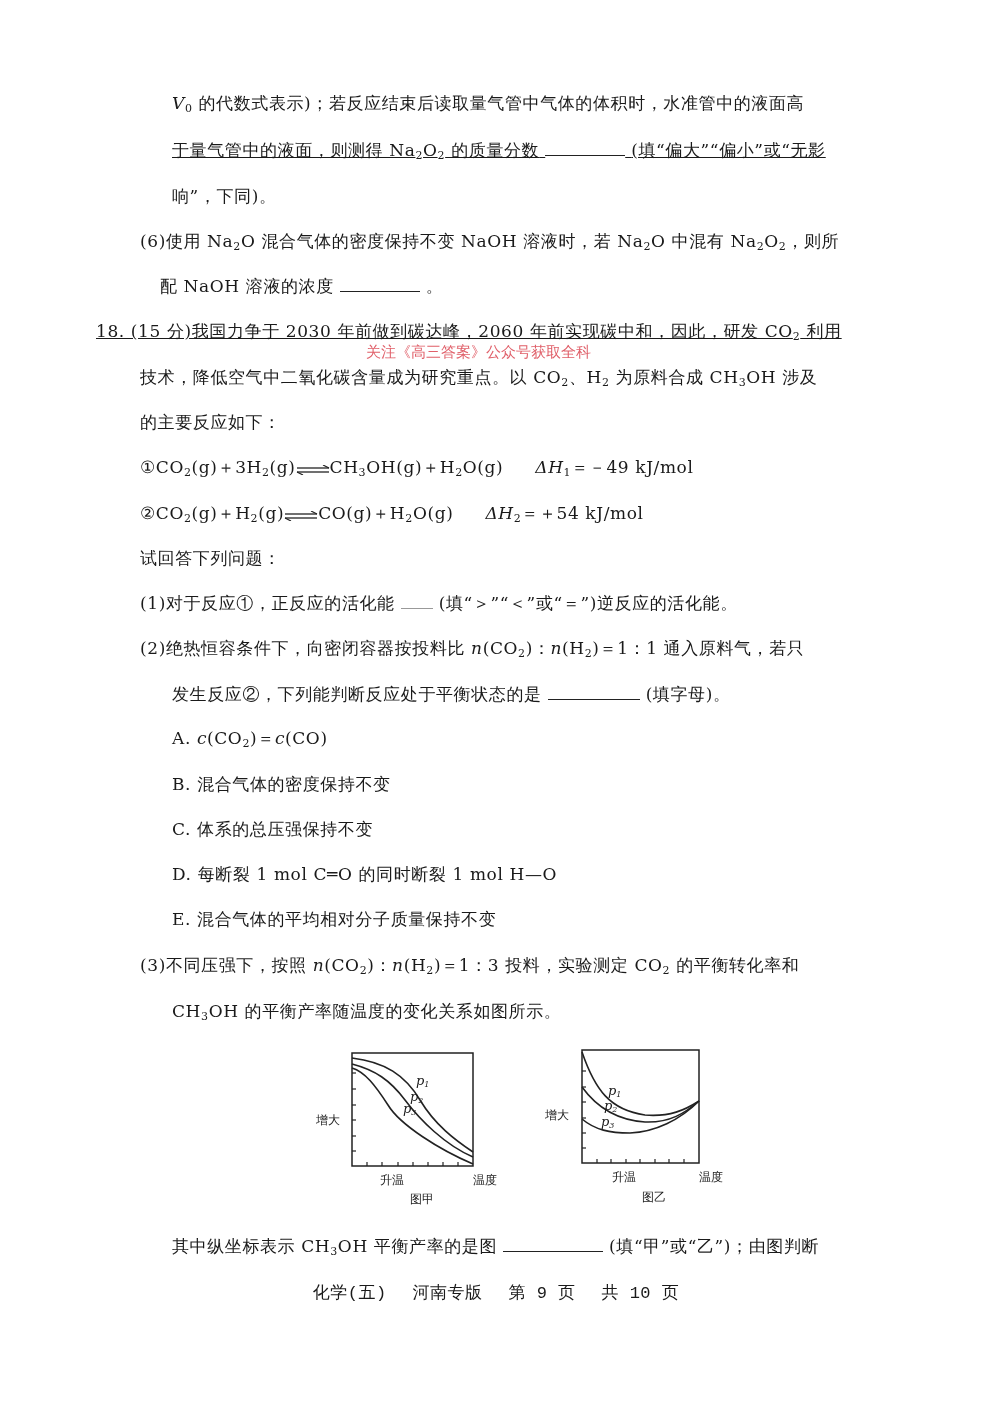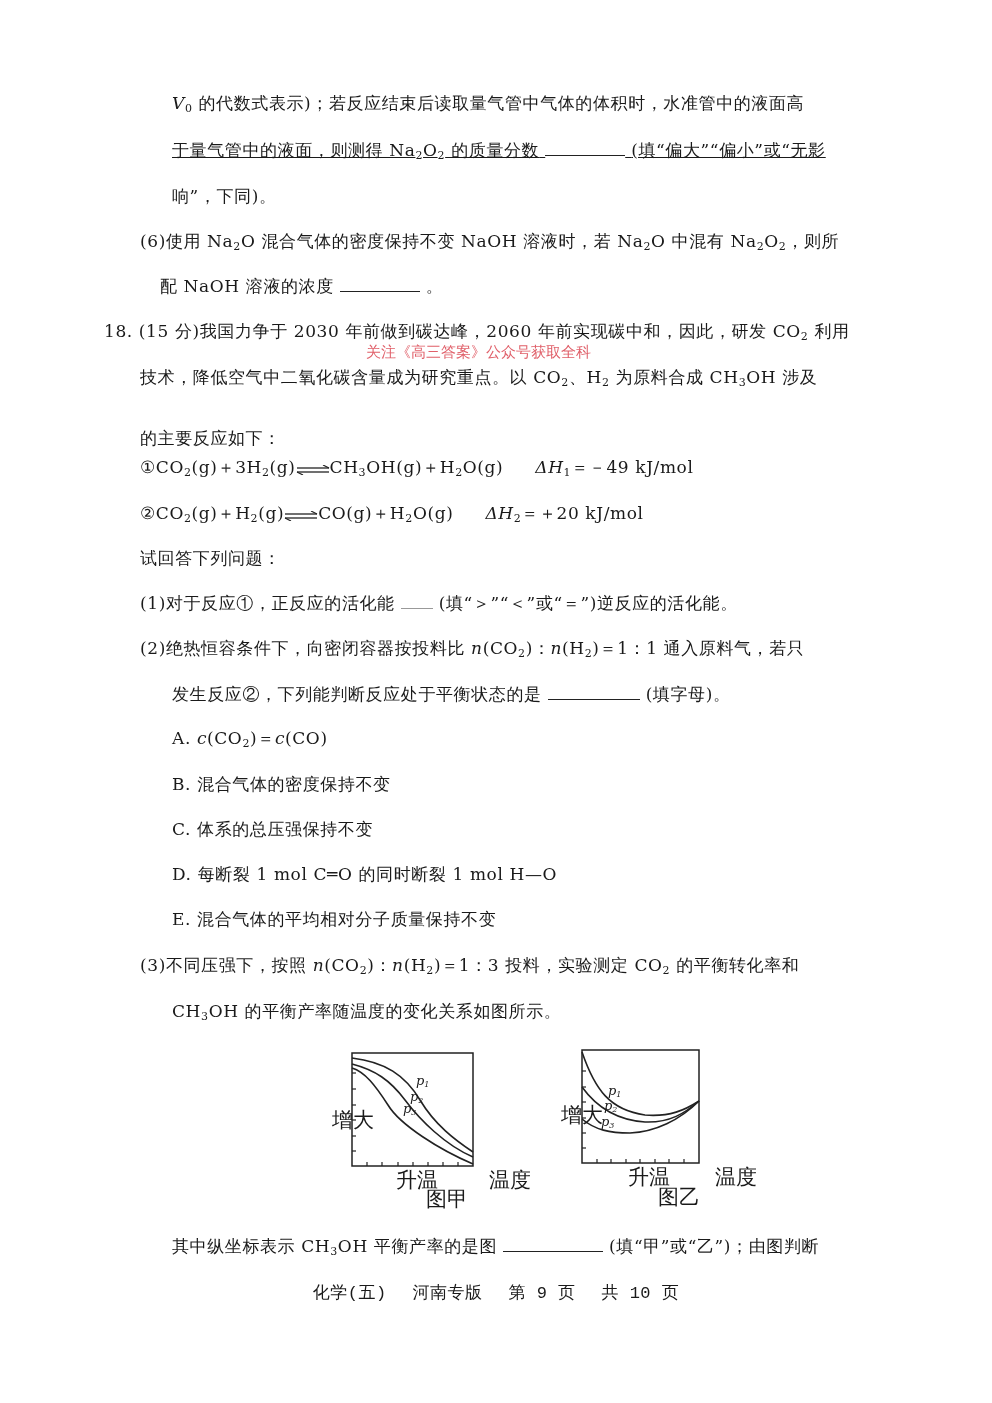--- a/index.html
+++ b/index.html
@@ -14,21 +14,21 @@
   }
   .blank { display: inline-block; border-bottom: 1.3px solid #222; height: 16px; vertical-align: baseline; }
   sub { font-size: 11px; vertical-align: -3px; line-height: 0; }
   i { font-style: italic; }
   .watermark {
     position: absolute; color: #e0606a; font-size: 15px; line-height: 18px;
     font-family: "DejaVu Sans", "Liberation Sans", sans-serif; white-space: nowrap;
   }
   .chart { position: absolute; }
   .chart svg { position: absolute; left: 0; top: 0; }
-  .clabel { position: absolute; font-size: 21px; line-height: 18px; font-family: "DejaVu Sans","Liberation Sans",sans-serif; white-space: nowrap; margin-left: 16px; }
+  .clabel { position: absolute; font-size: 12px; line-height: 18px; font-family: "DejaVu Sans","Liberation Sans",sans-serif; white-space: nowrap; }
   .plabel { position: absolute; font-size: 13px; font-style: italic; line-height: 14px; font-family: "DejaVu Serif","Liberation Serif",serif; }
   .plabel sub { font-size: 8px; vertical-align: -2px; }
   .footer { position: absolute; font-size: 17px; left: 0; width: 992px; text-align: center; top: 1281px; letter-spacing: 0.5px; }
   .footer span { margin: 0 10px; font-family: Liberation Mono, monospace; }
 </style>
 </head>
 <body>
 
 <div class="line" style="left:172px; top:92px;">
   <i>V</i><sub>0</sub>
@@ -45,28 +45,28 @@
 
 <div class="line" style="left:140px; top:230px;">
   <span>(6)使用 Na</span><sub>2</sub><span>O 混合气体的密度保持不变 NaOH 溶液时，若 Na</span><sub>2</sub><span>O 中混有 Na</span><sub>2</sub><span>O</span><sub>2</sub><span>，则所</span>
 </div>
 <div class="line" style="left:160px; top:275px;">
   <span>配 NaOH 溶液的浓度</span>
   <span class="blank" style="width:80px;"></span>
   <span>。</span>
 </div>
 
-<div class="line" style="left:104px; top:320px;">
+<div class="line" style="left:96px; top:320px;text-decoration:underline;">
   <span>18. (15 分)我国力争于 2030 年前做到碳达峰，2060 年前实现碳中和，因此，研发 CO</span><sub>2</sub><span> 利用</span>
 </div>
 <div class="watermark" style="left:366px; top:343px;">关注《高三答案》公众号获取全科</div>
 <div class="line" style="left:140px; top:366px;">
   <span>技术，降低空气中二氧化碳含量成为研究重点。以 CO</span><sub>2</sub><span>、H</span><sub>2</sub><span> 为原料合成 CH</span><sub>3</sub><span>OH 涉及</span>
 </div>
-<div class="line" style="left:140px; top:411px;margin-top:16px;">
+<div class="line" style="left:140px; top:411px;">
   <span>的主要反应如下：</span>
 </div>
 
 <div class="line" style="left:140px; top:456px;">
   <span>①</span><span>CO</span><sub>2</sub><span>(g)＋3H</span><sub>2</sub><span>(g)</span><span style="display:inline-block; width:34px; vertical-align:middle;"><svg width="34" height="10" viewBox="0 0 34 10">
         <line x1="1" y1="3" x2="33" y2="3" stroke="#222" stroke-width="1.3"></line>
         <line x1="27" y1="0" x2="33" y2="3" stroke="#222" stroke-width="1.2"></line>
         <line x1="1" y1="7" x2="33" y2="7" stroke="#222" stroke-width="1.3"></line>
         <line x1="1" y1="7" x2="7" y2="10" stroke="#222" stroke-width="1.2"></line>
       </svg></span><span>CH</span><sub>3</sub><span>OH(g)＋H</span><sub>2</sub><span>O(g)</span>
@@ -75,21 +75,21 @@
 </div>
 
 <div class="line" style="left:140px; top:502px;">
   <span>②</span><span>CO</span><sub>2</sub><span>(g)＋H</span><sub>2</sub><span>(g)</span><span style="display:inline-block; width:34px; vertical-align:middle;"><svg width="34" height="10" viewBox="0 0 34 10">
         <line x1="1" y1="3" x2="33" y2="3" stroke="#222" stroke-width="1.3"></line>
         <line x1="27" y1="0" x2="33" y2="3" stroke="#222" stroke-width="1.2"></line>
         <line x1="1" y1="7" x2="33" y2="7" stroke="#222" stroke-width="1.3"></line>
         <line x1="1" y1="7" x2="7" y2="10" stroke="#222" stroke-width="1.2"></line>
       </svg></span><span>CO(g)＋H</span><sub>2</sub><span>O(g)</span>
   <span style="display:inline-block; width:20px;"></span>
-  <span style="font-style:italic;">ΔH</span><sub>2</sub><span>＝＋20 kJ/mol</span>
+  <span style="font-style:italic;">ΔH</span><sub>2</sub><span>＝＋54 kJ/mol</span>
 </div>
 
 <div class="line" style="left:140px; top:547px;">
   <span>试回答下列问题：</span>
 </div>
 
 <div class="line" style="left:140px; top:592px;">
   <span>(1)对于反应①，正反应的活化能</span>
   <span class="blank" style="width:32px; border-color:#999;"></span>
   <span>(填“＞”“＜”或“＝”)逆反应的活化能。</span>

